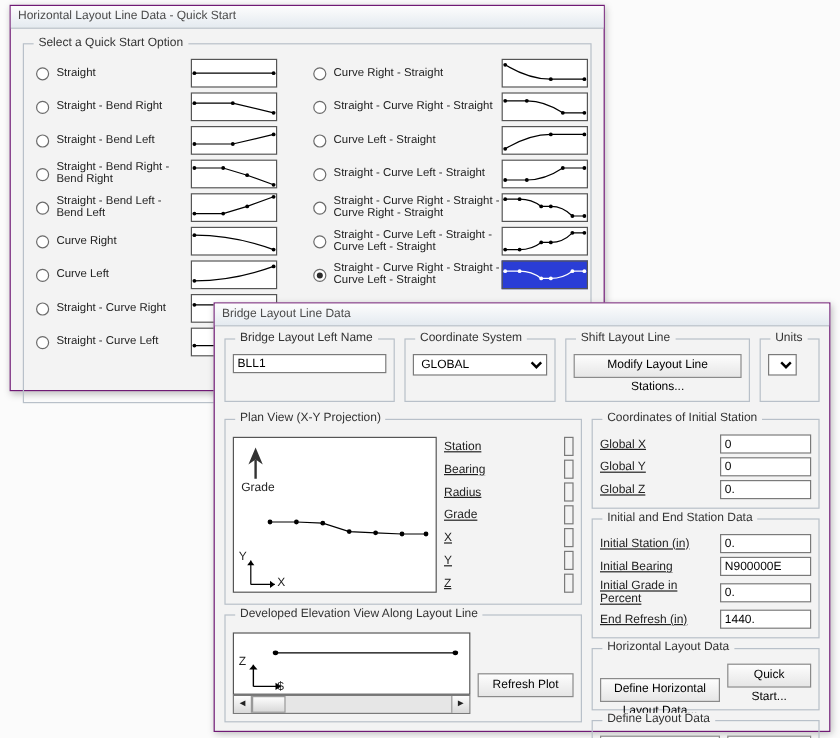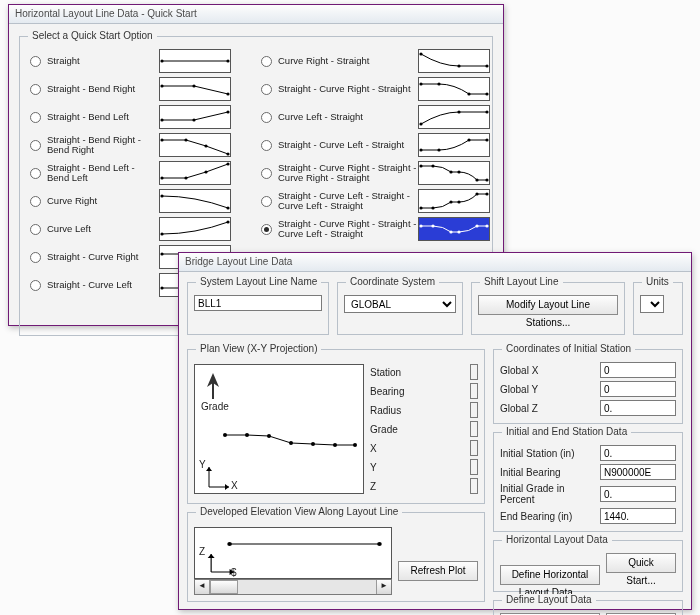--- a/index.html
+++ b/index.html
@@ -165,21 +165,21 @@
   }
   .hscroll .arrow.r { border-right:none; border-left:1px solid #999; }
   .hscroll .track { flex:1; position:relative; }
   .hscroll .thumbbar {
     position:absolute; left:0; top:0; bottom:0; width:26px;
     background: linear-gradient(#fdfdfd,#d9d9d9);
     border:1px solid #999;
   }
 
   .kv { display:flex; align-items:center; margin-bottom:3px; }
-  .kv .k { width:100px; }
+  .kv .k { width:100px;text-decoration:underline; }
   .kv .v { flex:1; }
   .kv input { width:100%; }
 
   .front-right { width: 216px; }
 </style>
 </head>
 <body>
 
 <div class="stage">
 
@@ -399,21 +399,21 @@
       </div>
     </div>
   </div>
 
   <div class="win" style="left:178px; top:252px; width:512px; height:356px;">
     <div class="titlebar">Bridge Layout Line Data</div>
     <div class="client" style="padding:6px 8px 4px 8px;">
 
       <div class="panel-row">
         <div class="group" style="flex:0 0 128px; padding:12px 6px 6px 6px;">
-          <div class="legend">System Layout Line Name</div>
+          <div class="legend">Bridge Layout Left Name</div>
           <input class="field" style="width: 100%;" value="BLL1">
         </div>
         <div class="group" style="flex:0 0 112px; padding:12px 6px 6px 6px;">
           <div class="legend">Coordinate System</div>
           <select class="combo" style="width:100%;">
             <option>GLOBAL</option>
           </select>
         </div>
         <div class="group" style="flex:0 0 140px; padding:12px 6px 6px 6px;">
           <div class="legend">Shift Layout Line</div>
@@ -553,21 +553,21 @@
               </div>
             <div class="kv">
                 <span class="k lbl">Initial Bearing</span>
               <input class="field v" value="N900000E" style="">
               </div>
             <div class="kv">
                 <span class="k lbl">Initial Grade in Percent</span>
               <input class="field v" value="0." style="">
               </div>
             <div class="kv">
-                <span class="k lbl">End Bearing  (in)</span>
+                <span class="k lbl">End Refresh  (in)</span>
               <input class="field v" value="1440." style="">
               </div>
           </div>
 
           <div class="group" style="padding:12px 6px 6px 6px;">
             <div class="legend">Horizontal Layout Data</div>
             <div style="display:flex; gap:6px;">
               <button class="btn" style="flex:1;margin-top:12px;">Define Horizontal Layout Data...</button>
               <button class="btn" style="width:70px;">Quick Start...</button>
             </div>

